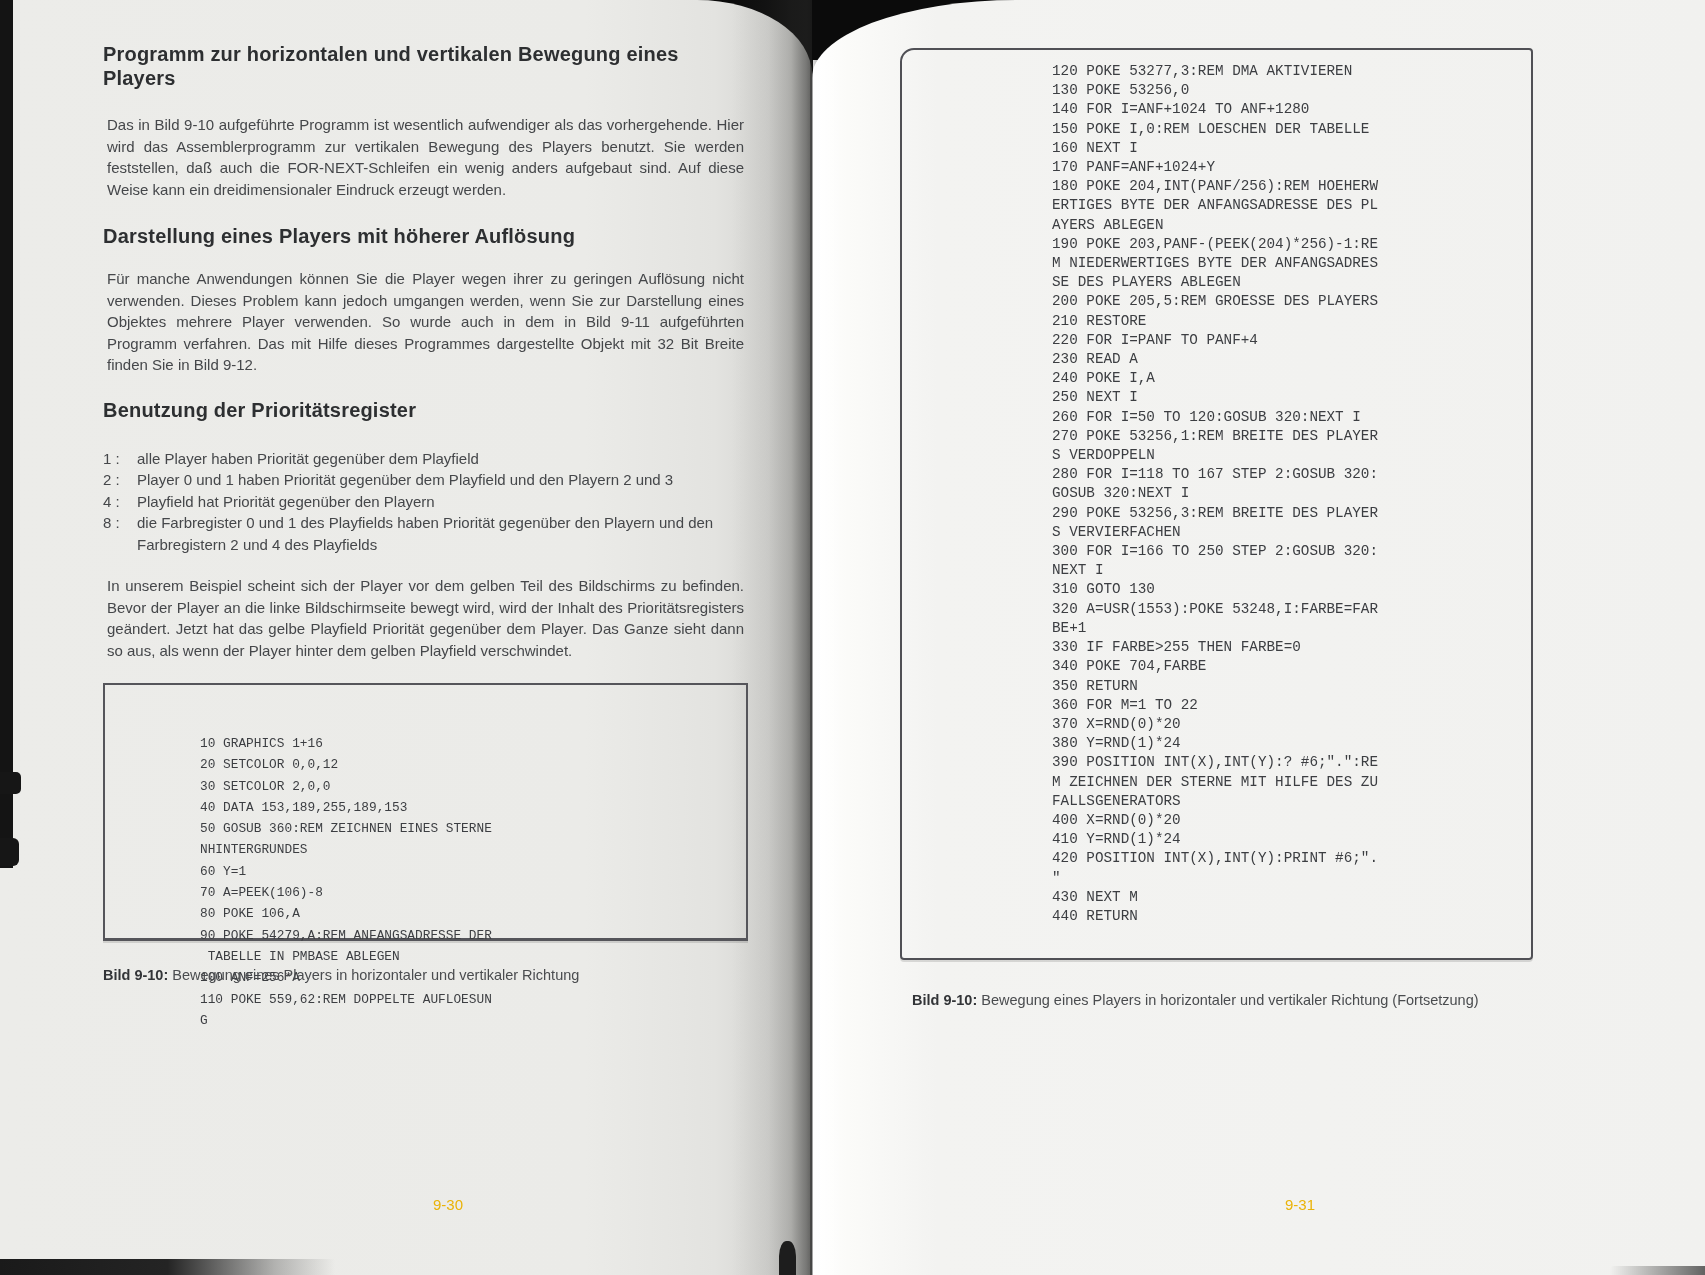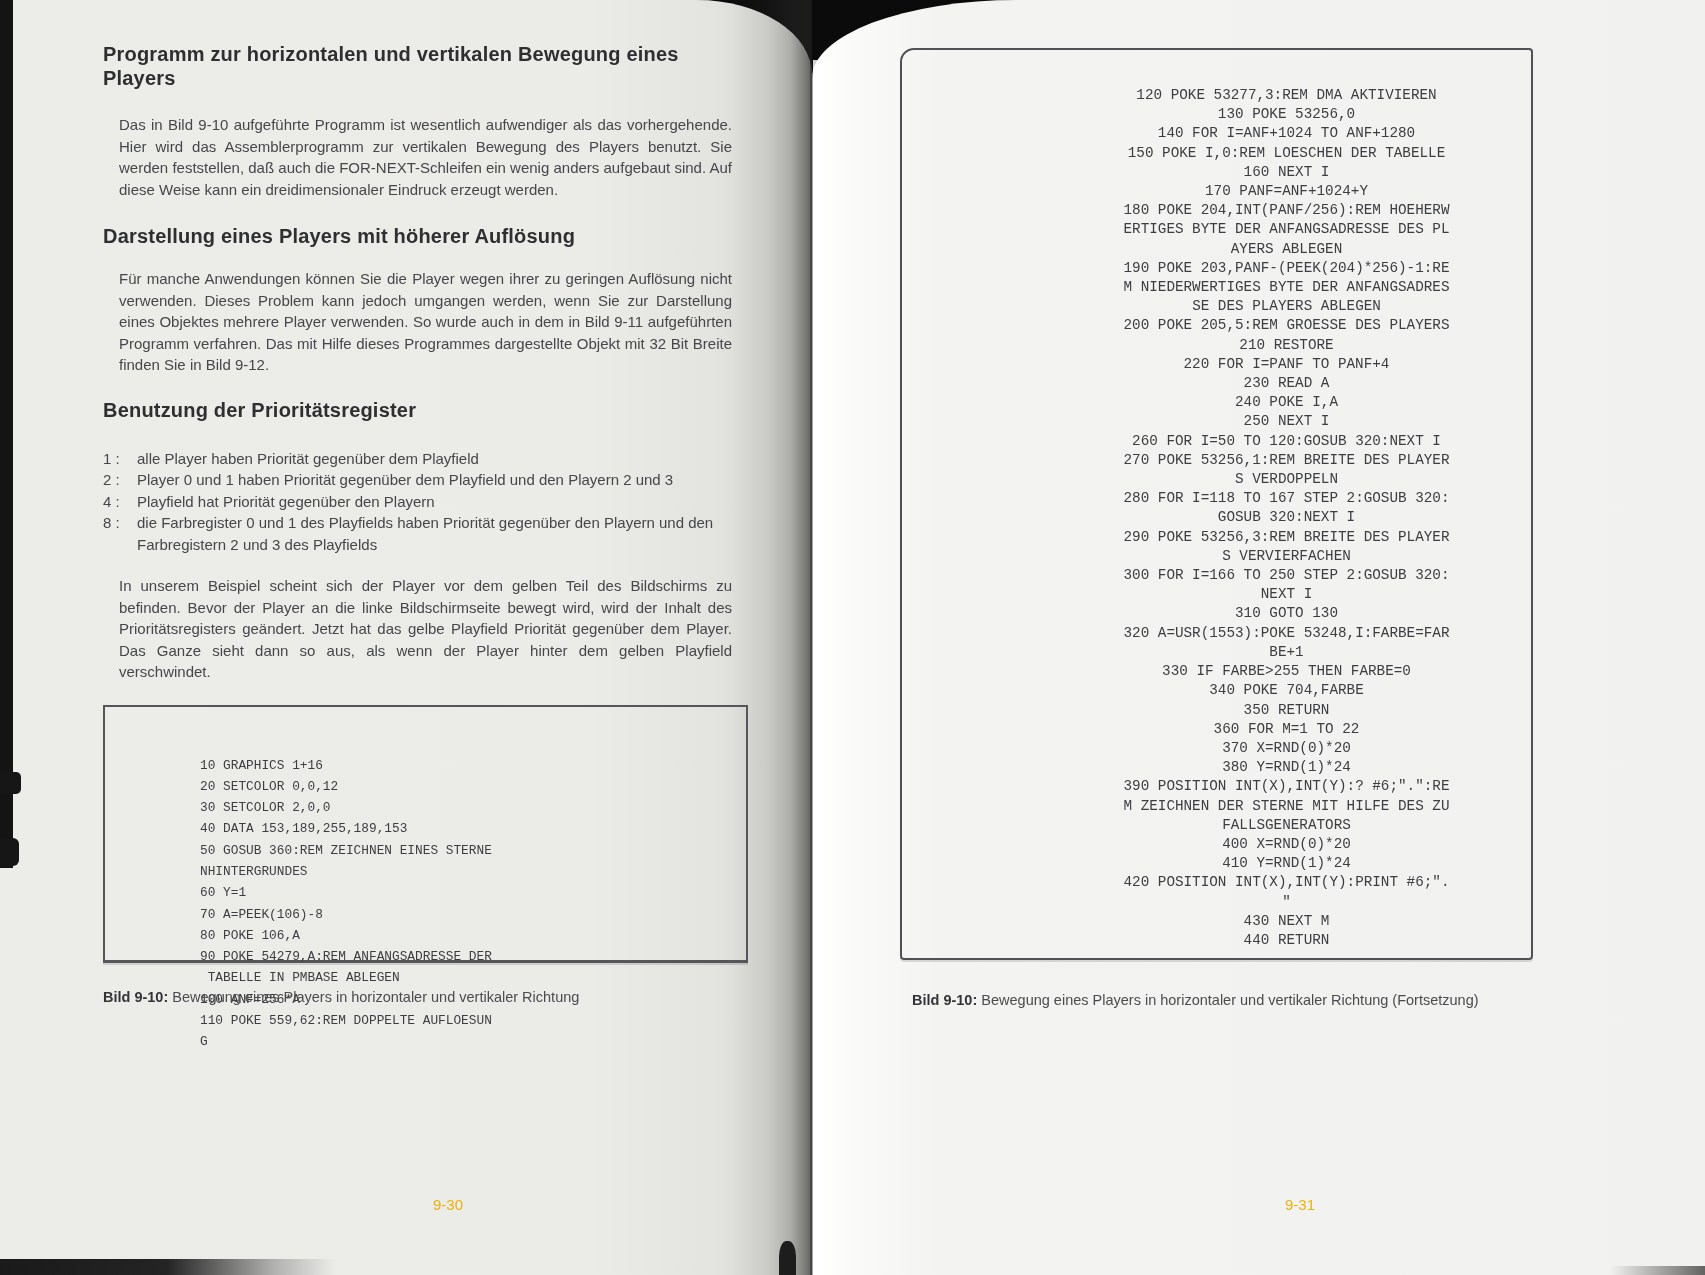--- a/index.html
+++ b/index.html
@@ -37,21 +37,21 @@
     background:linear-gradient(to right,#1a1a1a 0%,#242424 50%,rgba(70,70,70,0.35) 82%,rgba(120,120,120,0) 100%);}
   .bottom-gutter-mark{left:779px;top:1241px;width:17px;height:34px;background:#1d1d1d;border-radius:45% 45% 0 0;}
   .bottom-right-sliver{left:1610px;top:1266px;width:95px;height:9px;opacity:.75;
     background:linear-gradient(to left,#333,rgba(80,80,80,0));border-radius:4px 0 0 0;}
   
   .content{position:absolute;z-index:3;}
   .left-col{left:103px;top:42px;width:645px;}
   .left-col h2{font-size:20px;line-height:24px;margin:0;color:#2d2f31;letter-spacing:.2px;}
   .h2-2{margin-top:24px !important;}
   .h2-3{margin-top:22px !important;}
-  .left-col p{font-size:15px;line-height:21.5px;margin:16px;text-align:justify;}
+  .left-col p{font-size:15px;line-height:21.5px;margin:4px;text-align:justify;}
   .para-first{margin-top:24px !important;}
   .para-gap{margin-top:20px !important;}
   .prio-list{margin-top:26px;}
   .prio-item{display:flex;font-size:15px;line-height:21.5px;}
   .prio-item .num{width:34px;flex:0 0 34px;}
   .prio-item .txt{flex:1;}
   .code-box{
     border:2px solid #55555a;border-bottom-width:3px;
     box-shadow:0 2px 0 rgba(0,0,0,0.12);
     margin-top:22px;height:258px;box-sizing:border-box;
@@ -64,22 +64,21 @@
   .code-left{font-size:12.8px;line-height:21.3px;}
   .code-right{font-size:14.3px;line-height:19.2px;}
   .caption{font-size:14.5px;line-height:20px;color:#4a4c4f;margin-top:24px;}
   .caption b{color:#323437;}
   .pagenum{position:absolute;z-index:3;font-size:15px;color:#eab308;}
   .pagenum-left{left:398px;top:1196px;width:100px;text-align:center;}
   .pagenum-right{left:1250px;top:1196px;width:100px;text-align:center;}
   .right-box{
     left:900px;top:48px;width:633px;height:912px;box-sizing:border-box;
     border:2px solid #505055;border-radius:14px 4px 4px 4px;
-    padding:36px 10px 0 150px;
-    text-align:center;
+    padding:12px 10px 0 150px;
   }
   .right-caption{left:912px;top:990px;width:620px;margin-top:0;}
 </style>
 </head>
 <body>
 
 <div class="page page-left-surface"></div>
 <div class="page page-right-surface"></div>
 
 <div class="artifact edge-left"></div>
@@ -109,21 +108,21 @@
     <div class="prio-item">
       <span class="num">2 :</span>
       <span class="txt">Player 0 und 1 haben Priorität gegenüber dem Playfield und den Playern 2 und 3</span>
     </div>
     <div class="prio-item">
       <span class="num">4 :</span>
       <span class="txt">Playfield hat Priorität gegenüber den Playern</span>
     </div>
     <div class="prio-item">
       <span class="num">8 :</span>
-      <span class="txt">die Farbregister 0 und 1 des Playfields haben Priorität gegenüber den Playern und den Farbregistern 2 und 3 des Playfields</span>
+      <span class="txt">die Farbregister 0 und 1 des Playfields haben Priorität gegenüber den Playern und den Farbregistern 2 und 4 des Playfields</span>
     </div>
   </div>
 
   <p class="para-gap">In unserem Beispiel scheint sich der Player vor dem gelben Teil des Bildschirms zu befinden. Bevor der Player an die linke Bildschirmseite bewegt wird, wird der Inhalt des Prioritätsregisters geändert. Jetzt hat das gelbe Playfield Priorität gegenüber dem Player. Das Ganze sieht dann so aus, als wenn der Player hinter dem gelben Playfield verschwindet.</p>
 
   <div class="code-box">
     <pre class="code code-left">10 GRAPHICS 1+16
 20 SETCOLOR 0,0,12
 30 SETCOLOR 2,0,0
 40 DATA 153,189,255,189,153

